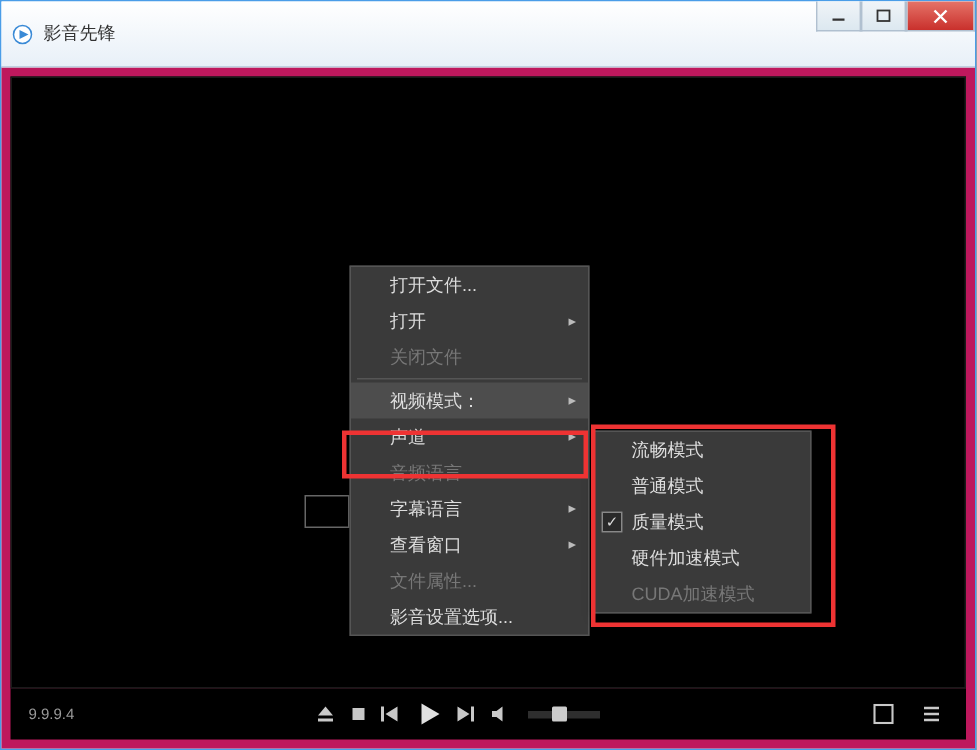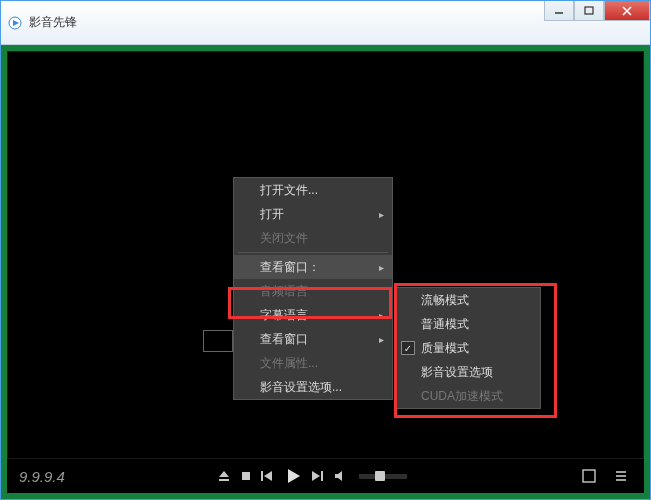--- a/index.html
+++ b/index.html
@@ -8,26 +8,26 @@
 .window { width: 651px; height: 500px; border: 1px solid #4a9de8; display: flex; flex-direction: column; background: #fff; }
 
 .titlebar { height: 44px; background: linear-gradient(#fff, #e8f0f8); display: flex; align-items: center; padding: 0 0 0 6px; position: relative; border-bottom: 1px solid #c0d0e0; }
 .titlebar .icon { width: 16px; height: 16px; margin-right: 6px; display: inline-flex; align-items: center; justify-content: center; }
 .titlebar .title { font-size: 12px; color: #333; }
 .winbtns { position: absolute; right: 0; top: 0; display: flex; }
 .winbtn { width: 30px; height: 20px; border: 1px solid #b0c0d0; border-top: none; background: linear-gradient(#f0f4f8,#dce8f0); display: flex; align-items: center; justify-content: center; font-size: 10px; color: #333; }
 .winbtn.close { width: 46px; background: linear-gradient(#e57368,#c9302c); color: #fff; }
 .winbtn svg { display:block; }
 
-.client { flex: 1; background: #15803d; padding: 6px; display: flex; flex-direction: column; }
+.client { flex: 1; background: #be185d; padding: 6px; display: flex; flex-direction: column; }
 .video-area { flex: 1; background: #000; position: relative; border: 1px solid #1a1a1a; }
 .bg-text { position: absolute; left: 290px; top: 185px; color: #fff; font-size: 52px; font-weight: bold; letter-spacing: 2px; }
 .bg-box { position: absolute; left: 195px; top: 278px; width: 30px; height: 22px; border: 1px solid #666; }
 
-.controls { height: 34px; background: #000; display: flex; align-items: center; padding: 0 12px; color: #9a9a9a; font-size: 15px; font-style: italic; }
+.controls { height: 34px; background: #000; display: flex; align-items: center; padding: 0 12px; color: #9a9a9a; font-size: 10px; }
 .version { flex: 0 0 auto; }
 .spacer { flex: 1; }
 .ctrl-icon { width: 22px; display: inline-flex; align-items: center; justify-content: center; color: #c8c8c8; }
 .ctrl-icon.play { width: 28px; }
 .vol-bar { width: 48px; height: 5px; background: #2e2e2e; margin: 0 8px; position: relative; }
 .vol-bar .knob { position: absolute; left: 16px; top: -3px; width: 10px; height: 10px; background: #ccc; border-radius: 1px; }
 .right-icons { display: flex; gap: 10px; margin-left: 14px; }
 
 
 .ctx { position: absolute; background: #3a3a3a; border: 1px solid #555; box-shadow: 2px 2px 6px rgba(0,0,0,.5); font-size: 12px; color: #ddd; }
@@ -87,21 +87,24 @@
             <span>打开文件...</span>
           </div>
           <div class="ctx-item has-sub">
             <span>打开</span>
           </div>
           <div class="ctx-item disabled">
             <span>关闭文件</span>
           </div>
           <div class="ctx-sep"></div>
           <div class="ctx-item has-sub highlight">
-            <span>查看窗口：</span>
+            <span>视频模式：</span>
+          </div>
+          <div class="ctx-item has-sub">
+            <span>声道</span>
           </div>
           <div class="ctx-item disabled">
             <span>音频语言</span>
           </div>
           <div class="ctx-item has-sub">
             <span>字幕语言</span>
           </div>
           <div class="ctx-item has-sub">
             <span>查看窗口</span>
           </div>
@@ -117,21 +120,21 @@
             <span>流畅模式</span>
           </div>
           <div class="ctx-item">
             <span>普通模式</span>
           </div>
           <div class="ctx-item">
             <span class="chk">✓</span>
             <span>质量模式</span>
           </div>
           <div class="ctx-item">
-            <span>影音设置选项</span>
+            <span>硬件加速模式</span>
           </div>
           <div class="ctx-item disabled">
             <span>CUDA加速模式</span>
           </div>
         </div>
 
       <div class="callout call1"></div>
       <div class="callout call2"></div>
     </div>
 

